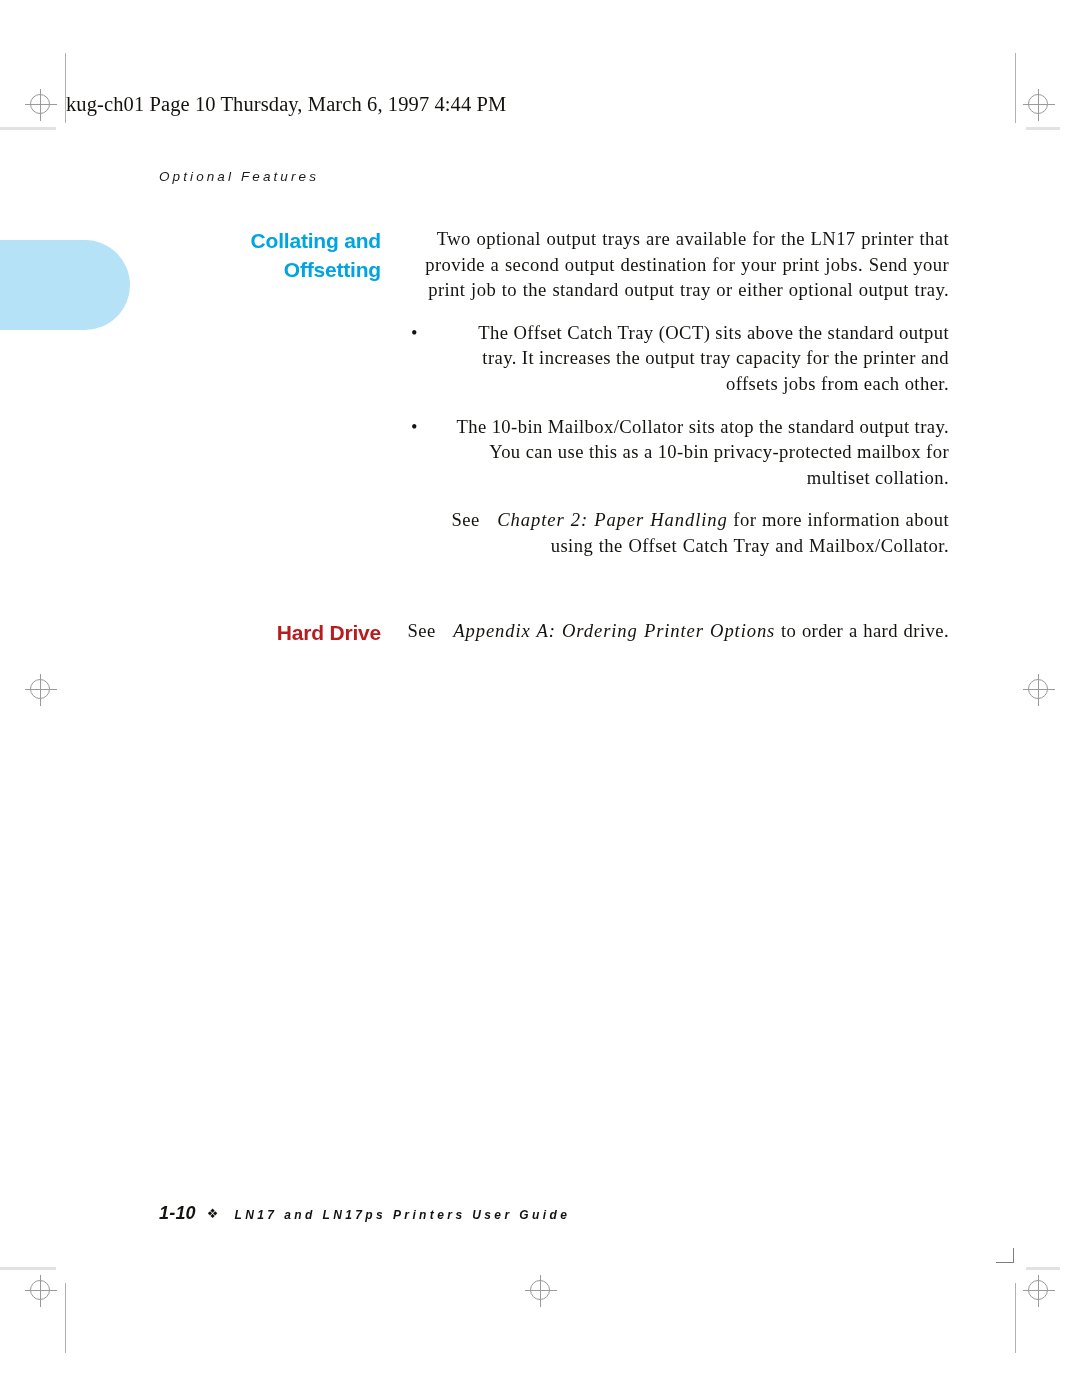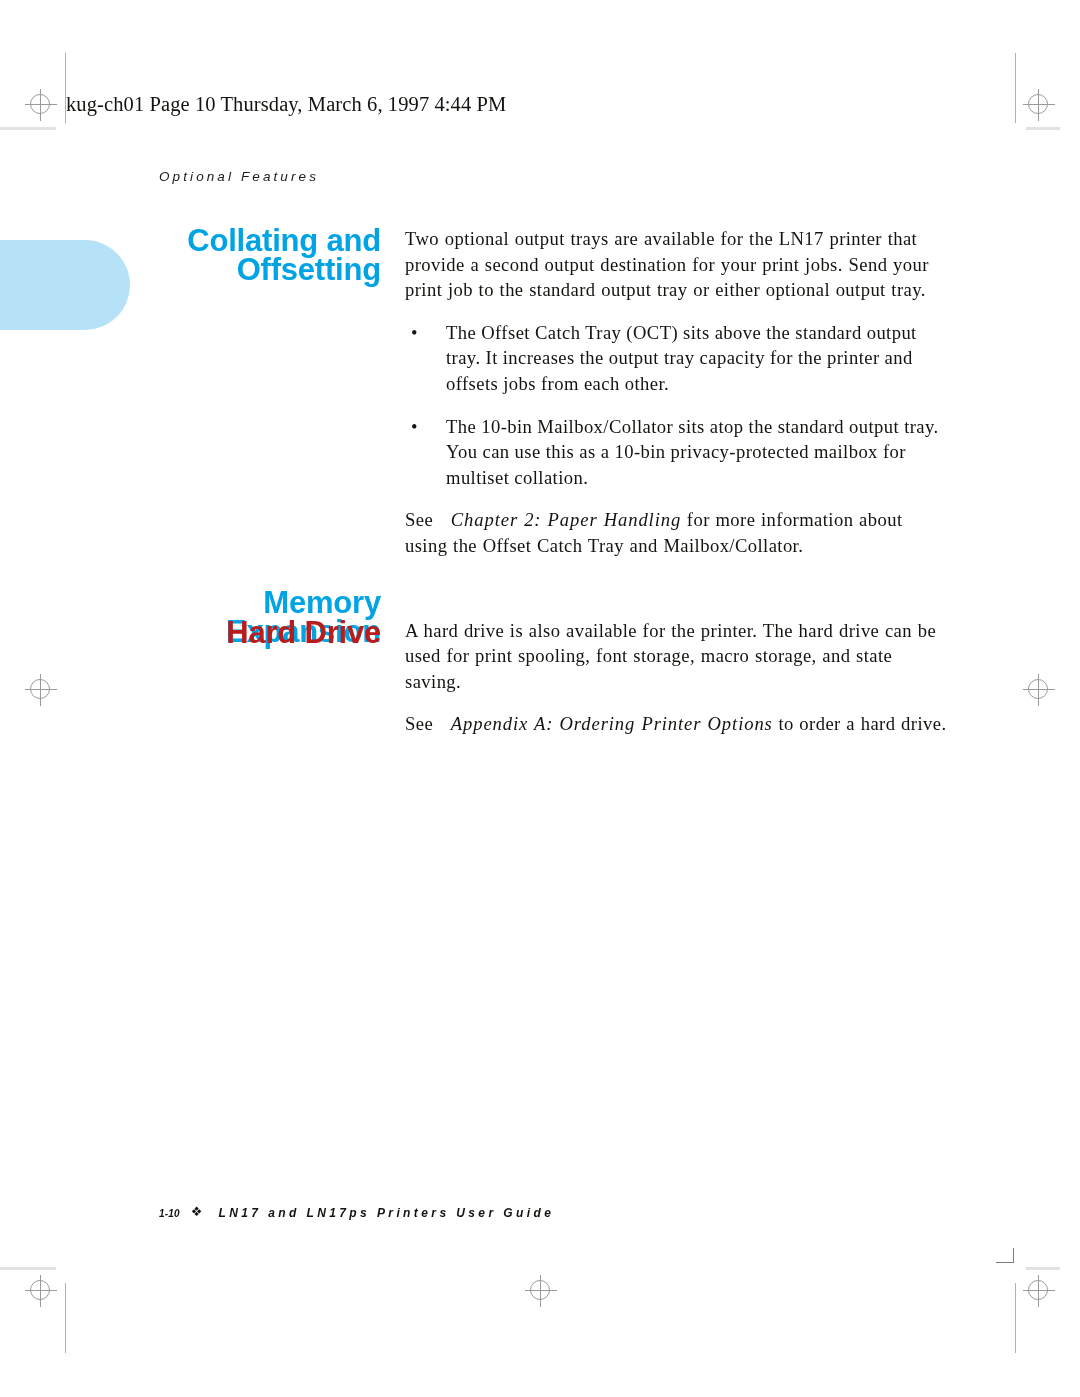--- a/index.html
+++ b/index.html
@@ -133,29 +133,30 @@
   }
 
   .sec-head {
     position: absolute;
     left: 0;
     top: 0;
     width: 222px;
     text-align: right;
     font-family: "Liberation Sans", "DejaVu Sans", sans-serif;
     font-weight: bold;
-    font-size: 31px;
+    font-size: 21px;
     line-height: 29px;
     letter-spacing: -0.2px;
     color: #00a3e3;
   }
 
   .sec-body {
     margin-left: 246px;
     width: 544px;
+    text-align: right;
   }
 
   p.para {
     margin: 0 0 17px 0;
     font-size: 18.6px;
     line-height: 25.6px;
     letter-spacing: 0.42px;
     color: #15130f;
     word-spacing: 0.6px;
   }
@@ -195,21 +196,21 @@
     position: absolute;
     left: 159px;
     top: 1203px;
     white-space: nowrap;
     color: #15130f;
   }
   #footer .folio {
     font-family: "Liberation Sans", "DejaVu Sans", sans-serif;
     font-weight: bold;
     font-style: italic;
-    font-size: 10px;
+    font-size: 18px;
     letter-spacing: 0.2px;
   }
   #footer .diamond {
     font-family: "DejaVu Sans", sans-serif;
     font-size: 13px;
     padding: 0 16px 0 11px;
     position: relative;
     top: -1px;
   }
   #footer .book-title {
@@ -289,27 +290,25 @@
           <p class="para">Two optional output trays are available for the LN17 printer that provide a second output destination for your print jobs. Send your print job to the standard output tray or either optional output tray.</p>
           <ul class="bullets">
             <li><span class="bullet-dot">•</span><span>The Offset Catch Tray (OCT) sits above the standard output tray. It increases the output tray capacity for the printer and offsets jobs from each other.</span></li>
             <li><span class="bullet-dot">•</span><span>The 10-bin Mailbox/Collator sits atop the standard output tray. You can use this as a 10-bin privacy-protected mailbox for multiset collation.</span></li>
           </ul>
           <p class="para xref"><span>See </span><em class="title-ital">Chapter 2: Paper Handling</em><span> for more information about using the Offset Catch Tray and Mailbox/Collator.</span></p>
         </div>
       </div>
       <div style="height: 29px;"></div>
       <div class="section">
-        <div class="sec-head" style="color: rgb(0, 163, 227);">Memory Expansion</div>
       </div>
       <div style="height: 30px;"></div>
       <div class="section">
         <div class="sec-head" style="color: #b91c1c;">Hard Drive</div>
         <div class="sec-body">
-          <p class="para">A hard drive is also available for the printer. The hard drive can be used for print spooling, font storage, macro storage, and state saving.</p>
           <p class="para xref"><span>See </span><em class="title-ital">Appendix A: Ordering Printer Options</em><span> to order a hard drive.</span></p>
         </div>
       </div>
       <div style="height: 0px;"></div>
     </div>
 
   <div id="footer">
     <span class="folio">1-10</span><span class="diamond">❖</span><span class="book-title">LN17 and LN17ps Printers User Guide</span>
   </div>
 

